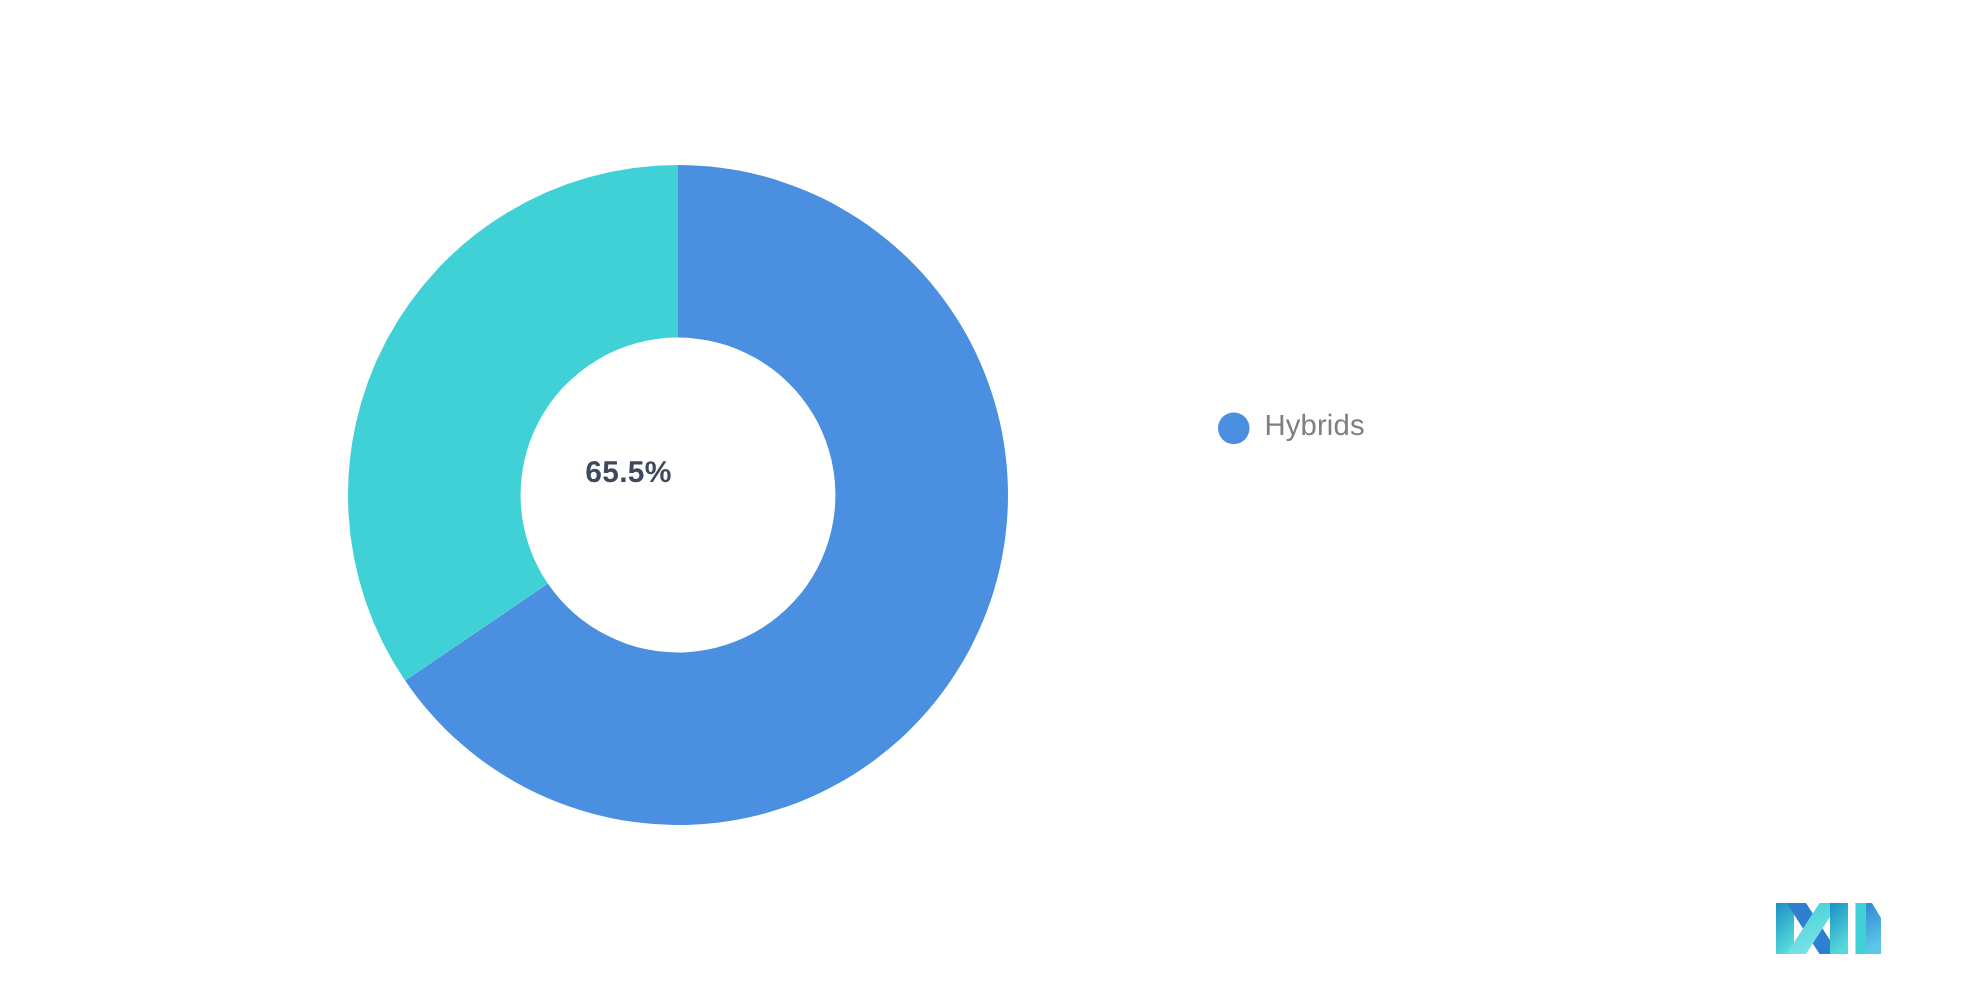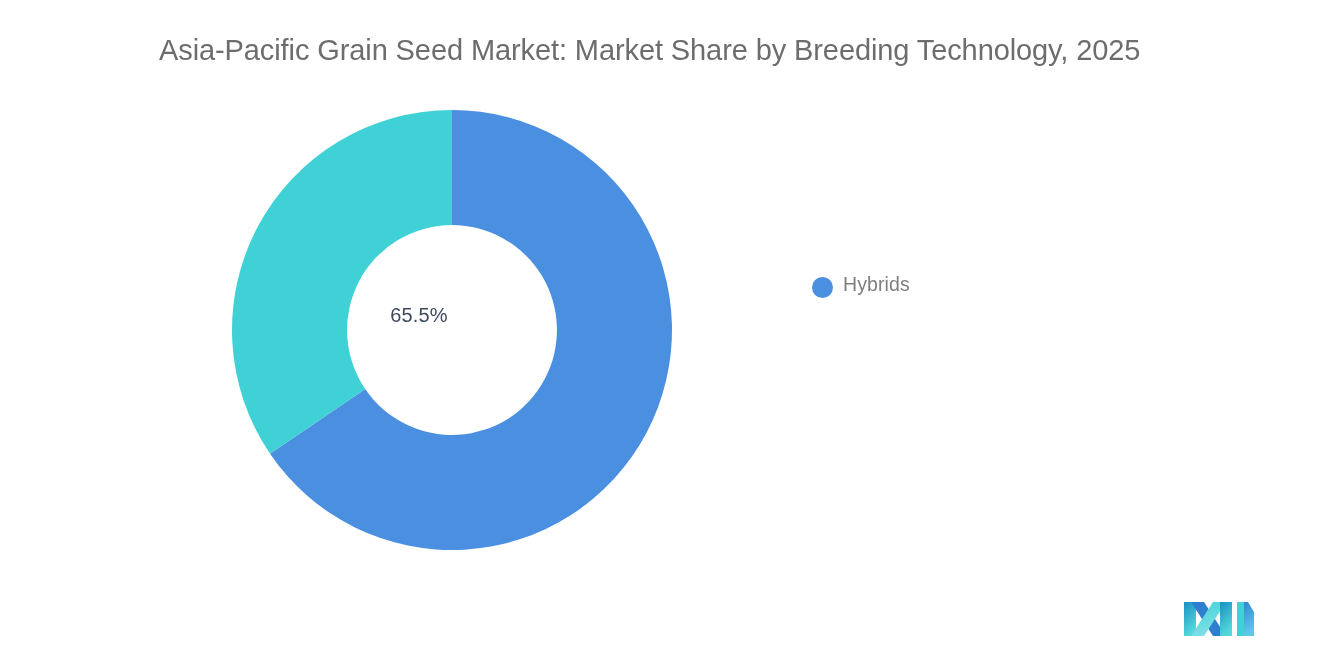--- a/index.html
+++ b/index.html
@@ -47,35 +47,35 @@
     height: 440px;
     overflow: visible;
   }
   #slice-label-hybrids {
     position: absolute;
     left: 120px;
     top: 194px;
     width: 134px;
     text-align: center;
     font-size: 20px;
-    font-weight: 400;
+    font-weight: 700;
     color: #3e4a5c;
     letter-spacing: 0.2px;
   }
 
   
   #legend {
     position: absolute;
     left: 812px;
     top: 270px;
     width: 420px;
   }
   .legend-row {
     display: flex;
-    align-items: flex-end;
+    align-items: center;
     margin-bottom: 9px;
   }
   .legend-dot {
     flex: 0 0 auto;
     width: 21px;
     height: 21px;
     border-radius: 50%;
     margin-right: 10px;
     margin-top: 2px;
   }
@@ -116,21 +116,20 @@
     width: 74px;
     height: 42px;
   }
   #brand-logo svg { display: block; }
 </style>
 </head>
 <body>
 
 <div id="canvas">
 
-  <div id="chart-title">Asia-Pacific Grain Seed Market: Market Share by Breeding Technology, 2025</div>
 
   <div id="donut-wrap">
     <svg id="donut-svg" viewBox="0 0 440 440">
 
       <path id="slice-0" fill="#4a8fe0" d="M 220.00 0.00 A 220 220 0 1 1 38.04 343.66 L 133.21 278.99 A 104.94 104.94 0 1 0 220.00 115.06 Z"></path>
 
       <path id="slice-1" fill="#3fd1d6" d="M 38.04 343.66 A 220 220 0 0 1 220.00 0.00 L 220.00 115.06 A 104.94 104.94 0 0 0 133.21 278.99 Z"></path>
     </svg>
     <div id="slice-label-hybrids">65.5%</div>
   </div>

